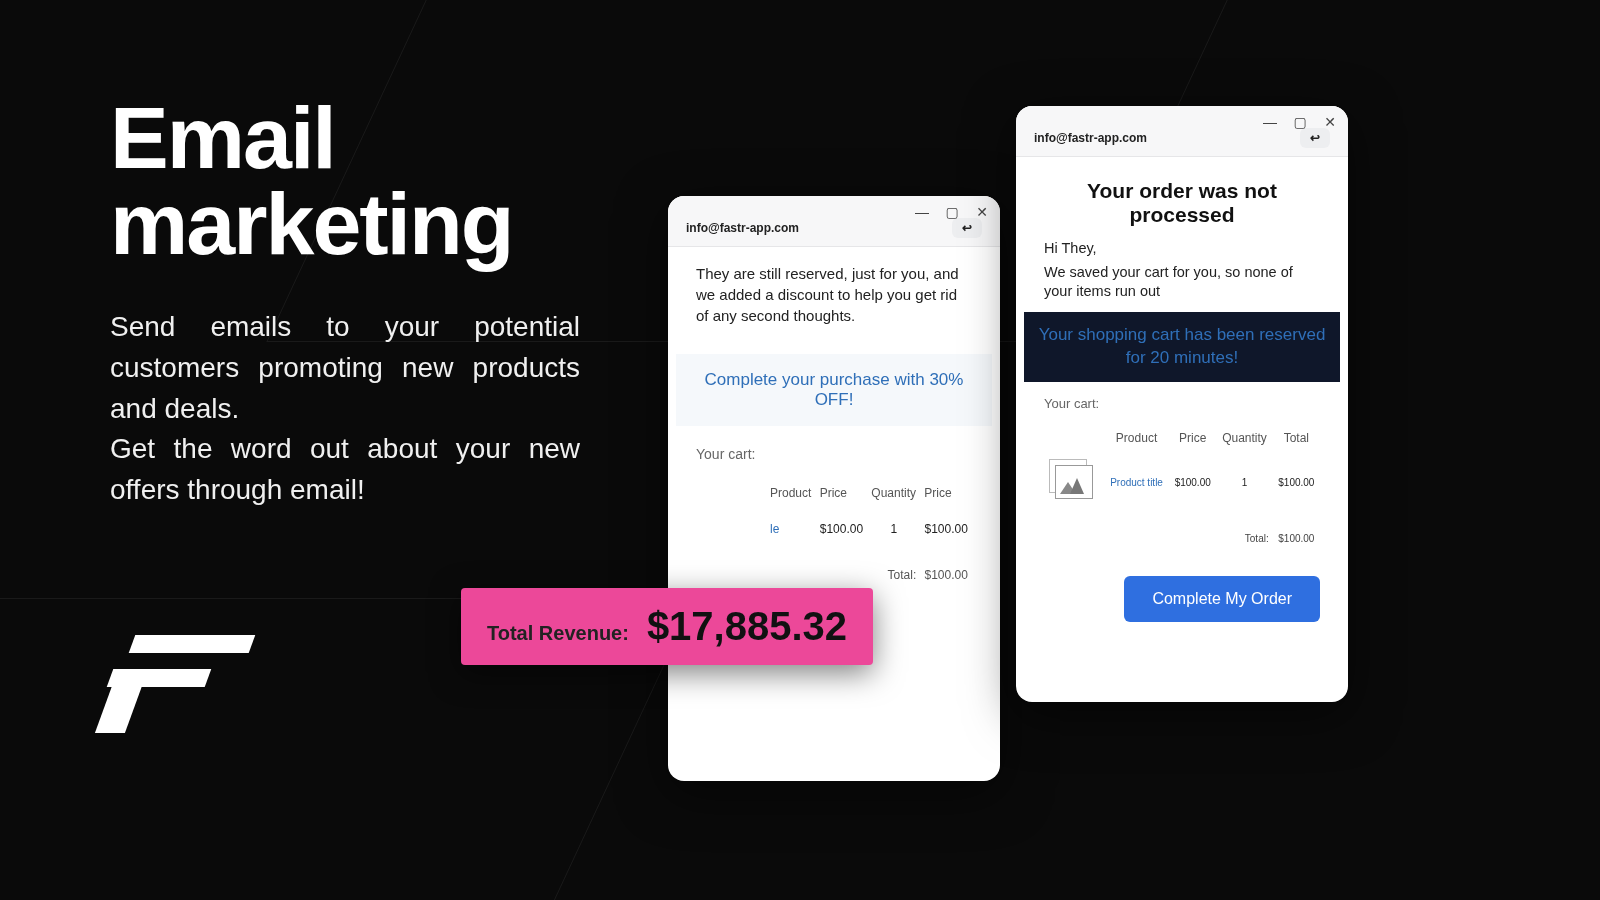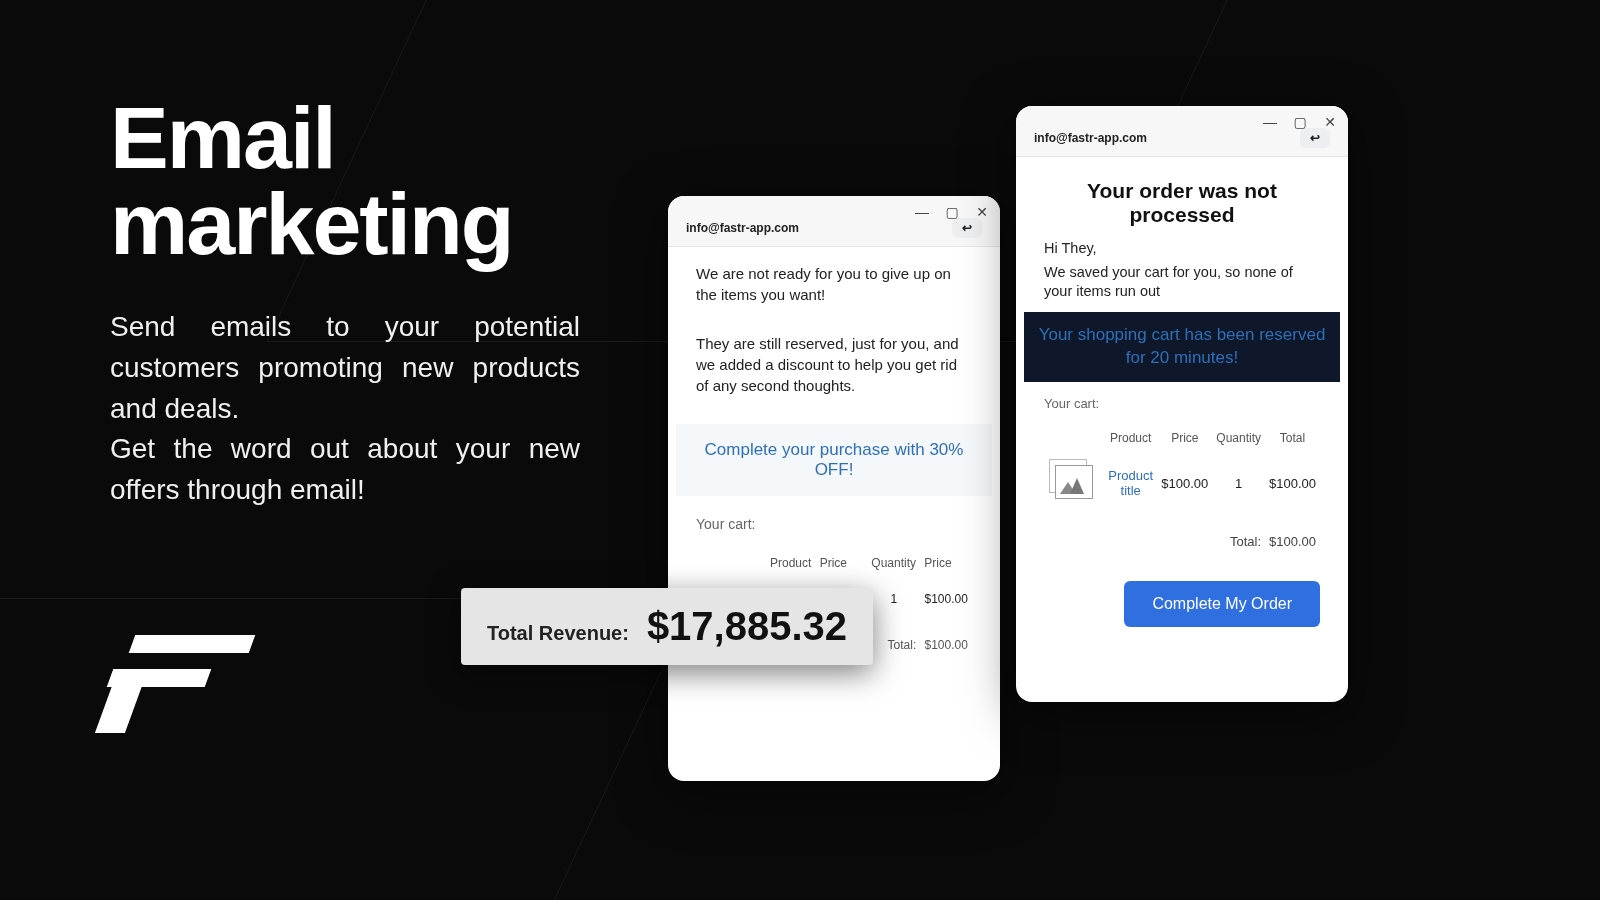--- a/index.html
+++ b/index.html
@@ -55,21 +55,21 @@
   font-style: italic;
   font-weight: 700;
 }
 .logo .bar { width: 120px; height: 18px; background: #fff; transform: skewX(-20deg); margin-bottom: 16px; margin-left: 22px; }
 .logo .stem { width: 98px; height: 18px; background: #fff; transform: skewX(-20deg); }
 .logo .stem2 { width: 30px; height: 50px; background: #fff; transform: skewX(-20deg); margin-top: -4px; margin-left: -6px; }
 
 .revenue-box {
   position: absolute;
   left: 461px; top: 588px;
-  background: #e5e5e5; color: #111;
+  background: #ec4899; color: #111;
   padding: 16px 26px;
   border-radius: 4px;
   box-shadow: 0 8px 30px rgba(0,0,0,0.5);
   display: flex; align-items: baseline; gap: 18px;
   z-index: 40;
 }
 .revenue-box .label { font-size: 20px; font-weight: 600; color: #222; }
 .revenue-box .amount { font-size: 40px; font-weight: 700; color: #111; }
 
 
@@ -129,21 +129,21 @@
 .card2 .para { font-size: 14.5px; color: #222; line-height: 1.35; margin-bottom: 4px; }
 .card2 .banner {
   background: #0f172a; color: #2f6fb8;
   font-size: 17px; text-align: center;
   padding: 12px 10px; line-height: 1.35;
   margin: 10px -20px 14px -20px;
 }
 .card2 .cart-label { font-size: 13px; color: #666; margin-bottom: 14px; }
 .card2 table { width: 100%; font-size: 12px; border-collapse: collapse; }
 .card2 th { color: #555; font-weight: 400; padding: 6px 4px; text-align: center; }
-.card2 td { color: #222; padding: 14px 4px; text-align: center; font-size: 13px; margin-left: 29px; }
+.card2 td { color: #222; padding: 14px 4px; text-align: center; font-size: 10px; margin-left: 29px; }
 .card2 .prod-img {
   width: 38px; height: 34px; border: 1px solid #999;
   display: inline-block; position: relative; background: #fff;
 }
 .card2 .prod-img::before {
   content: ''; position: absolute; left: 4px; bottom: 4px;
   width: 0; height: 0;
   border-left: 8px solid transparent; border-right: 8px solid transparent;
   border-bottom: 12px solid #888;
 }
@@ -199,21 +199,20 @@
       <span>—</span>
       <span>▢</span>
       <span>✕</span>
     </div>
     <div class="email-from">
       <span>info@fastr-app.com</span>
       <span class="reply-icon">↩</span>
     </div>
   </div>
   <div class="email-body">
-    <div class="para">We are not ready for you to give up on the items you want!</div>
     <div class="para">They are still reserved, just for you, and we added a discount to help you get rid of any second thoughts.</div>
     <div class="banner">Complete your purchase with 30% OFF!</div>
     <div class="cart-label">Your cart:</div>
     <table>
       <tbody>
           <tr>
         <th style="text-align:left;width:70px"></th>
         <th>Product</th>
         <th>Price</th>
         <th>Quantity</th>

